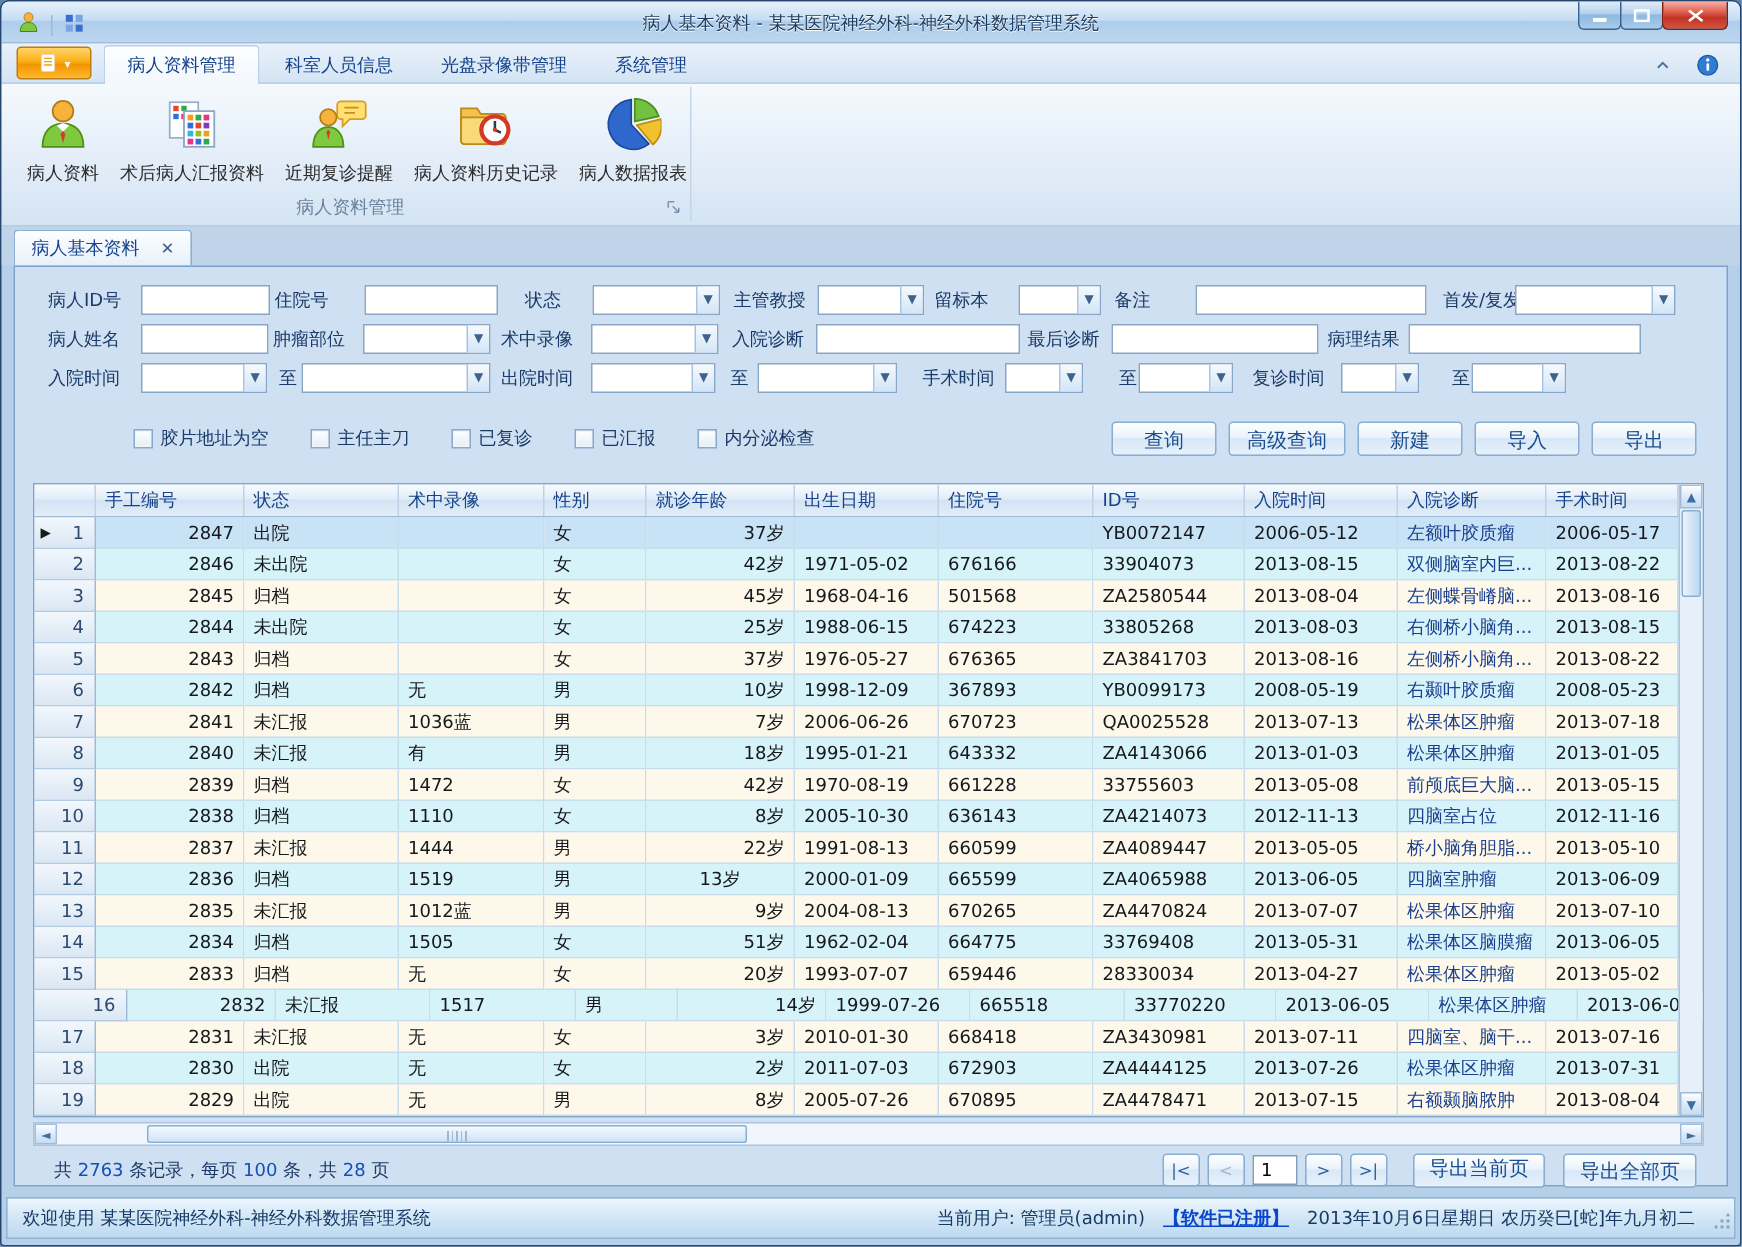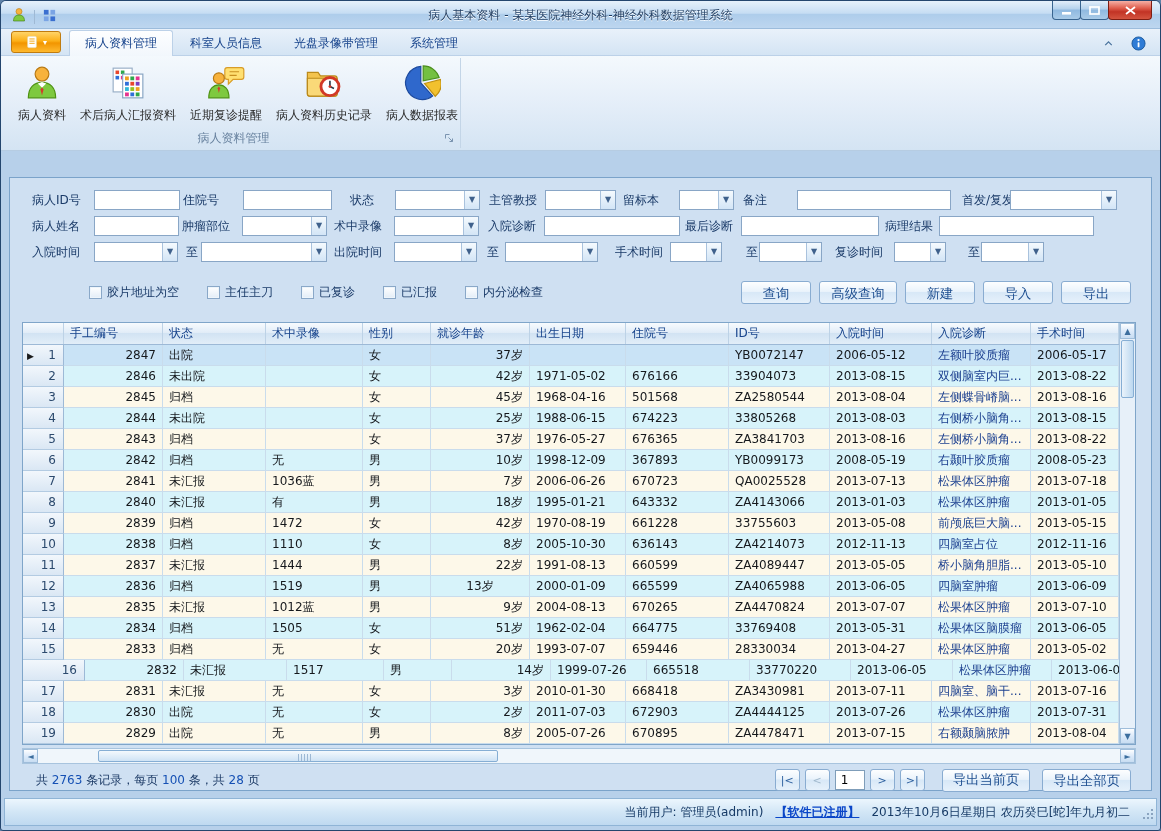--- a/index.html
+++ b/index.html
@@ -255,20 +255,26 @@
           </div>
         </div>
       <div class="rgroup-label">病人资料管理</div>
       <span class="launcher"><svg width="11" height="11">
             <path d="M1.5 1.5 H5.5 M1.5 1.5 V5.5" stroke="#7a94b0" fill="none"></path>
             <path d="M4.5 4.5 L8.5 8.5 M8.5 8.5 v-3 M8.5 8.5 h-3" stroke="#7a94b0" fill="none"></path>
           </svg></span>
     </div>
   </div>
 
+  <div class="docstrip">
+    <div class="doctab">
+      <span>病人基本资料</span>
+      <span class="x">✕</span>
+    </div>
+  </div>
 
   <div class="content">
     <div id="filters">
         <div class="frow first">
           <span class="flabel" style="width: 62px;">病人ID号</span>
           <input class="ti" style="width: 86px;">
           <span class="flabel" style="width: 60px; margin-left: 3px;">住院号</span>
           <input class="ti" style="width: 89px;">
           <span class="flabel" style="width: 45px; margin-left: 18px;">状态</span>
           <div class="combo" style="width: 85px;">
@@ -697,20 +703,21 @@
         <input class="pginput" value="1" style="">
         <div class="pbtn">&gt;</div>
         <div class="pbtn">&gt;|</div>
         <button class="ebtn gap">导出当前页</button>
         <button class="ebtn">导出全部页</button>
       </div>
     </div>
   </div>
 
   <div class="statusbar">
+    <span>欢迎使用 某某医院神经外科-神经外科数据管理系统</span>
     <span class="sb-right">
       <span>当前用户: 管理员(admin)</span>
       <span class="registered">【软件已注册】</span>
       <span>2013年10月6日星期日 农历癸巳[蛇]年九月初二</span>
     </span>
     <span class="grip2"><svg width="11" height="11">
           <g fill="#8aa4c0">
             <rect x="8" y="8" width="2" height="2"></rect>
             <rect x="8" y="4" width="2" height="2"></rect>
             <rect x="4" y="8" width="2" height="2"></rect>

